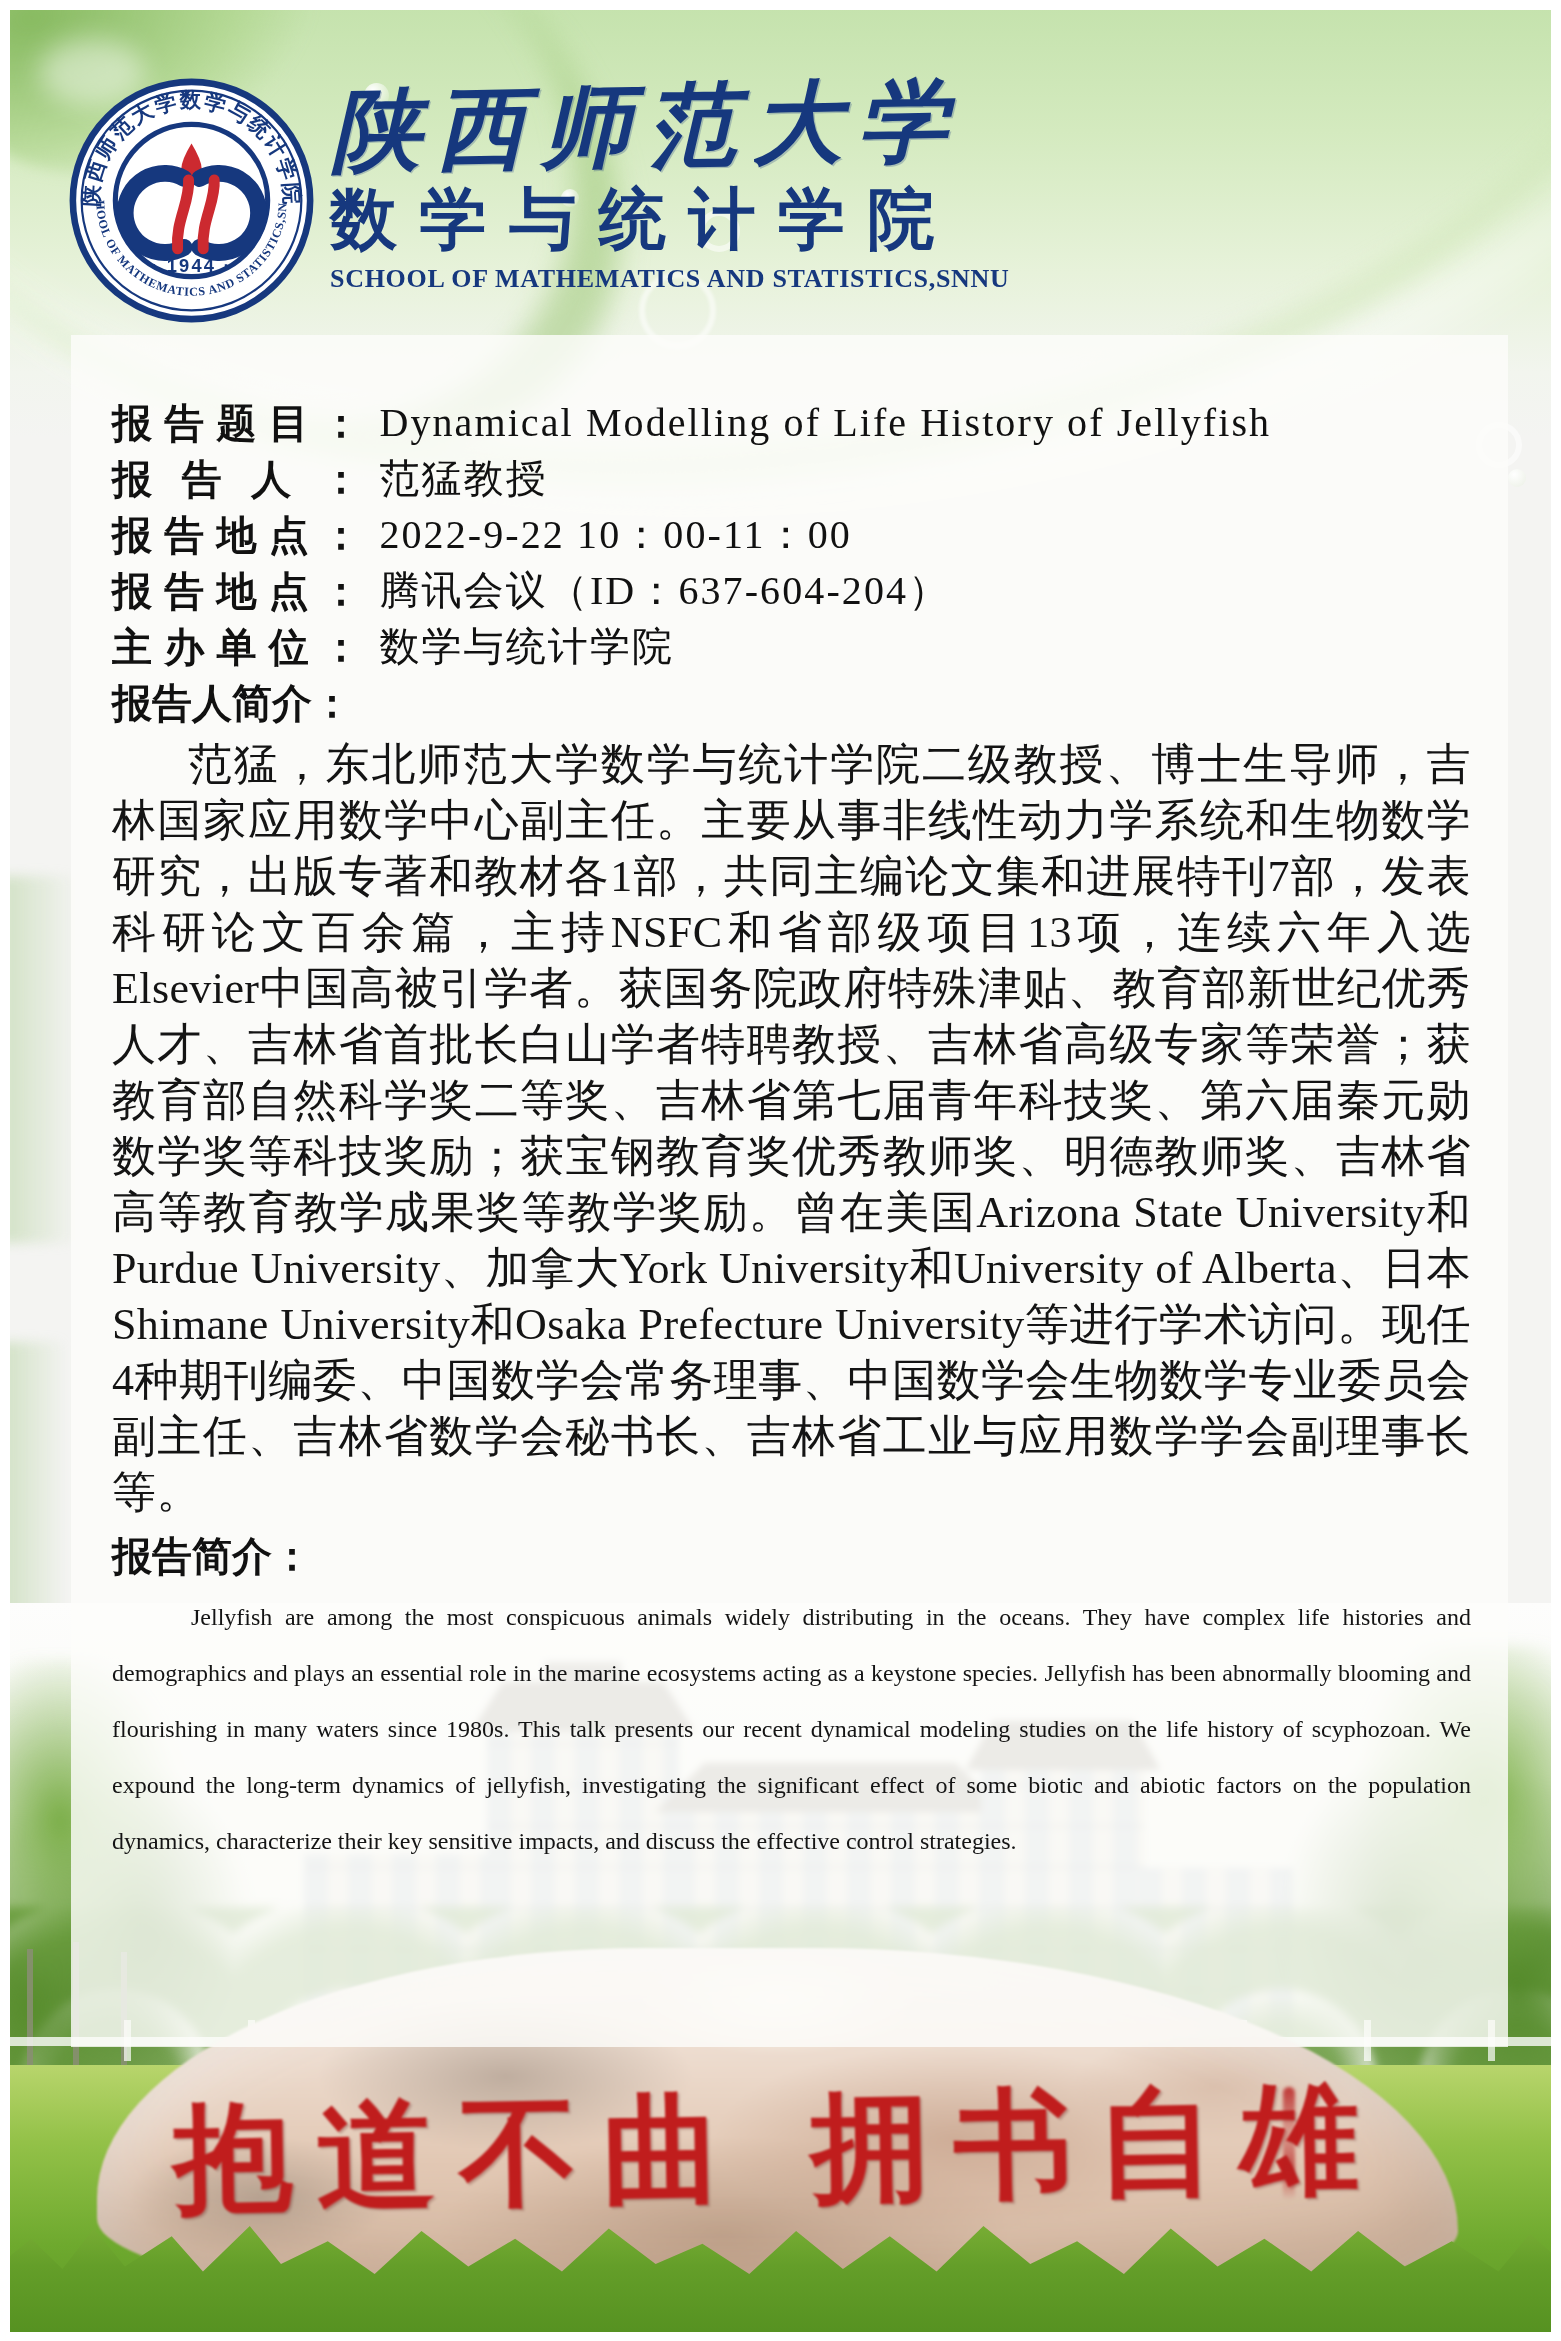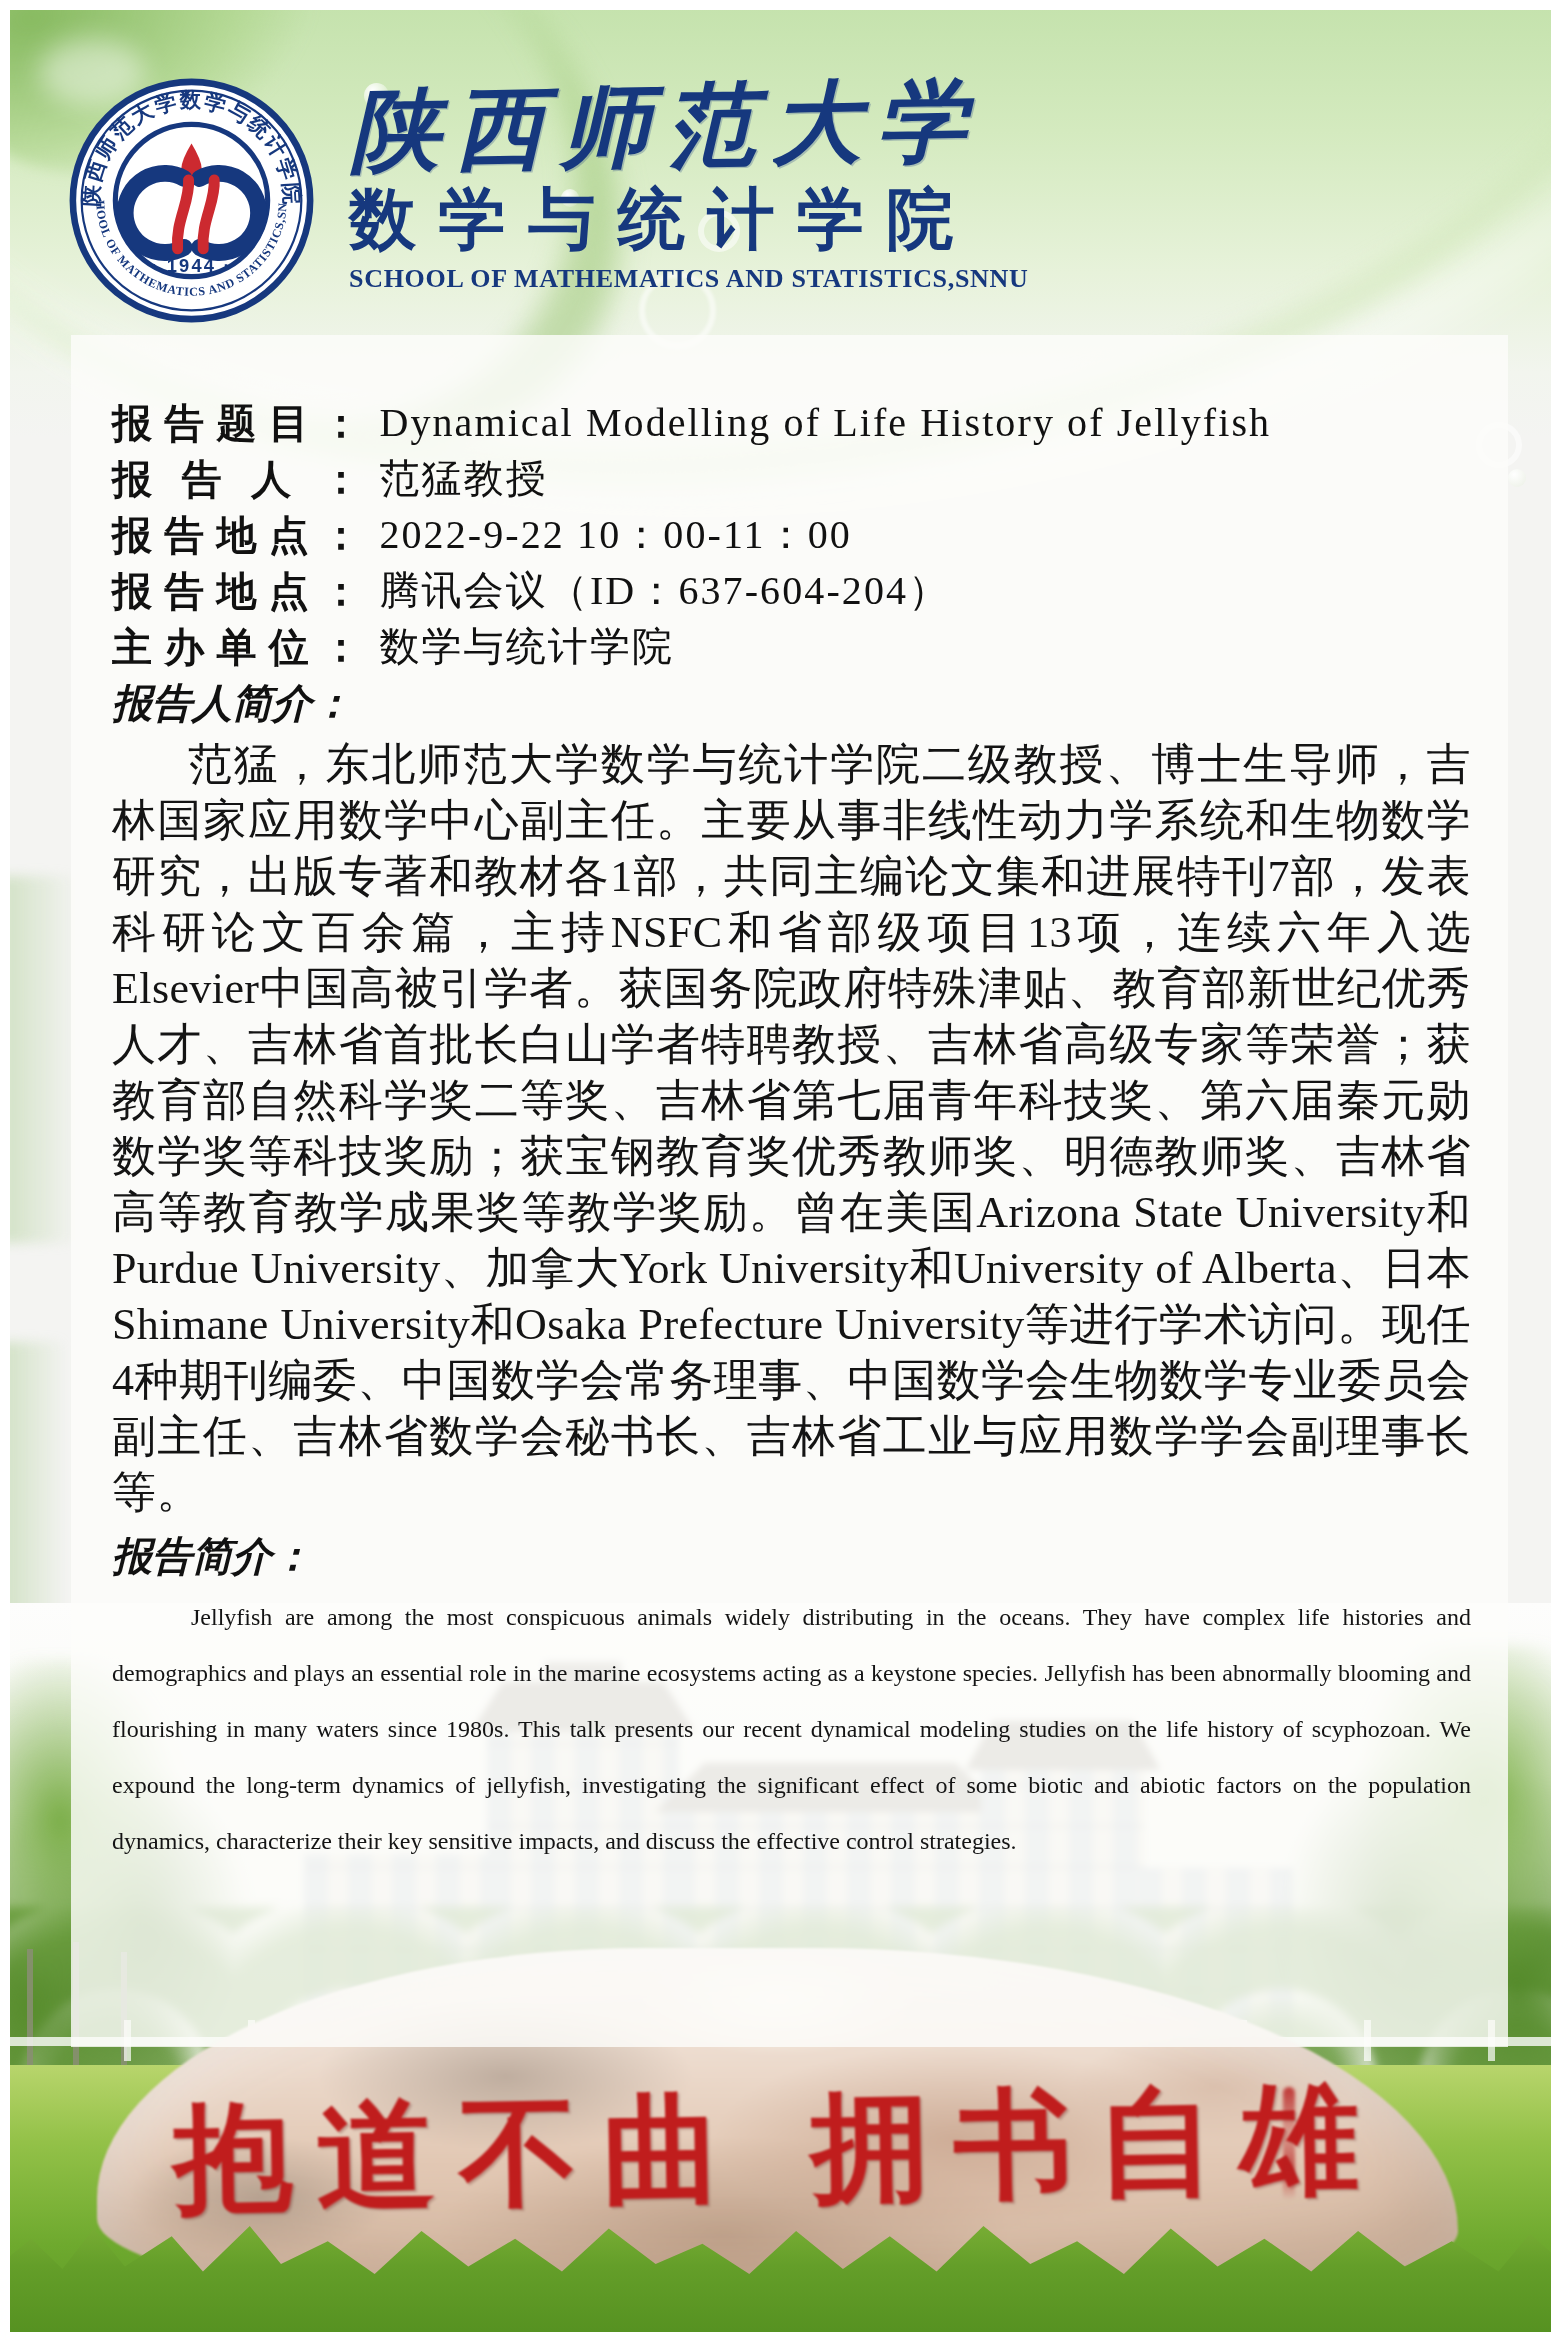--- a/index.html
+++ b/index.html
@@ -141,21 +141,21 @@
   
   .content-panel{
     position:absolute;left:71px;top:335px;width:1437px;height:1712px;
     background:rgba(252,252,250,0.82);
     z-index:30;
   }
 
   
   .header{position:absolute;left:0;top:0;width:1561px;height:332px;z-index:40;}
   .logo{position:absolute;left:67px;top:76px;width:249px;height:249px;}
-  .title-block{position:absolute;left:349px;top:65px;width:1059px;}
+  .title-block{position:absolute;left:330px;top:65px;width:1059px;}
   .university-name{
     font-family:"DejaVu Serif", serif;font-weight:bold;font-style:italic;
     font-size:90px;letter-spacing:15.5px;color:#16387e;line-height:1.25;
     transform:rotate(-1deg);text-shadow:1.4px 1.4px 0 rgba(22,56,126,0.25);
   }
   .school-name{
     margin-top:4.2px;font-family:"Liberation Sans", sans-serif;font-weight:900;
     font-size:67px;letter-spacing:22.6px;color:#16387e;line-height:1.1;
   }
   .school-name-en{
@@ -169,21 +169,21 @@
   .detail-label{
     display:inline-block;width:249px;vertical-align:top;
     font-family:"Liberation Sans", sans-serif;font-weight:900;color:#111;
     text-align:justify;text-align-last:justify;
   }
   .detail-value{
     font-family:"Liberation Serif", serif;color:#111;padding-left:18.4px;letter-spacing:2.1px;
   }
   .section-heading{
     height:56px;line-height:56px;font-size:40px;
-    font-family:"Liberation Sans", sans-serif;font-weight:900;color:#111;font-style:italic;
+    font-family:"Liberation Sans", sans-serif;font-weight:900;color:#111;
   }
   .bio-text{
     margin-top:5.6px;font-size:44px;line-height:56px;text-align:justify;
     text-indent:76px;color:#141414;letter-spacing:0.4px;
   }
   .abstract-text{
     margin-top:5.6px;font-size:24px;line-height:56px;text-align:justify;
     text-indent:79px;color:#141414;
   }
 

